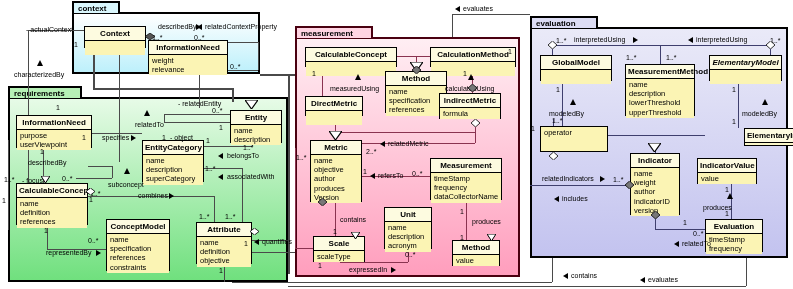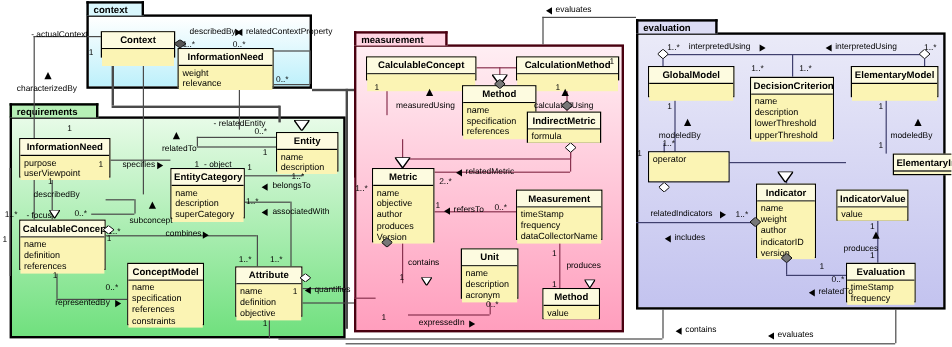--- a/index.html
+++ b/index.html
@@ -267,20 +267,24 @@
 
   <div class="cls" style="left:385px;top:71px;width:62px;height:42px;">
     <div class="cname">Method</div>
     <div class="catts">
       <div>name</div>
       <div>specification</div>
       <div>references</div>
     </div>
   </div>
 
+  <div class="cls empty" style="left:305px;top:96px;width:58px;height:20px;">
+    <div class="cname">DirectMetric</div>
+    <div class="catts"></div>
+  </div>
 
   <div class="cls" style="left:439px;top:93px;width:62px;height:26px;">
     <div class="cname">IndirectMetric</div>
     <div class="catts">
       <div>formula</div>
     </div>
   </div>
 
   <div class="cls" style="left:310px;top:140px;width:52px;height:62px;">
     <div class="cname">Metric</div>
@@ -304,20 +308,26 @@
 
   <div class="cls" style="left:384px;top:207px;width:48px;height:42px;">
     <div class="cname">Unit</div>
     <div class="catts">
       <div>name</div>
       <div>description</div>
       <div>acronym</div>
     </div>
   </div>
 
+  <div class="cls" style="left:313px;top:236px;width:52px;height:26px;">
+    <div class="cname">Scale</div>
+    <div class="catts">
+      <div>scaleType</div>
+    </div>
+  </div>
 
   <div class="cls" style="left:452px;top:240px;width:48px;height:26px;">
     <div class="cname">Method</div>
     <div class="catts">
       <div>value</div>
     </div>
   </div>
 
   <div class="ln h pink" style="left:397px;top:56px;width:33px;"></div>
   <div class="ln v pink" style="left:416px;top:56px;height:15px;"></div>
@@ -402,30 +412,30 @@
         <polygon points="0,4 4.5,0 9,4 4.5,8" fill="#fff" stroke="#000" stroke-width="0.8"></polygon>
       </svg>
   </div>
 
   <div class="cls empty" style="left:540px;top:55px;width:72px;height:26px;">
     <div class="cname">GlobalModel</div>
     <div class="catts"></div>
   </div>
 
   <div class="cls" style="left:625px;top:64px;width:70px;height:52px;">
-    <div class="cname">DecisionCriterion</div>
+    <div class="cname">MeasurementMethod</div>
     <div class="catts">
       <div>name</div>
       <div>description</div>
       <div>lowerThreshold</div>
       <div>upperThreshold</div>
     </div>
   </div>
 
-  <div class="cls empty" style="left:709px;top:55px;width:73px;height:26px;">
+  <div class="cls empty" style="left:709px;top:55px;width:73px;height:26px;font-style:italic;">
     <div class="cname">ElementaryModel</div>
     <div class="catts"></div>
   </div>
 
   <div class="cls" style="left:540px;top:126px;width:68px;height:26px;">
     <div class="catts">
       <div>operator</div>
     </div>
   </div>
 

